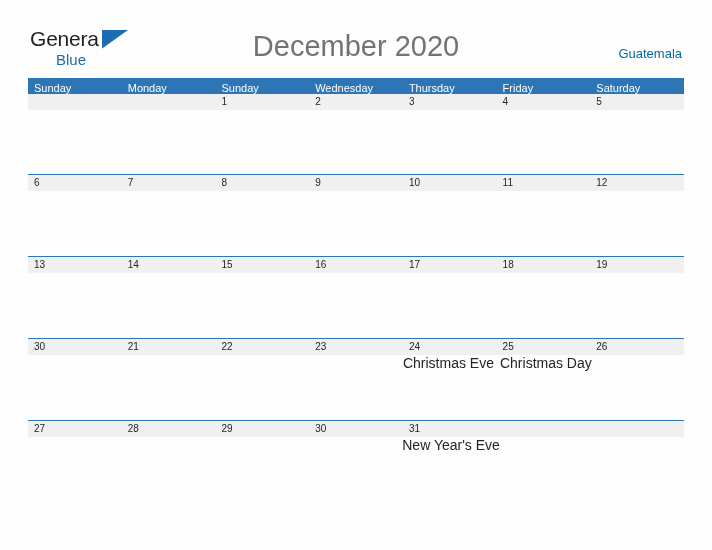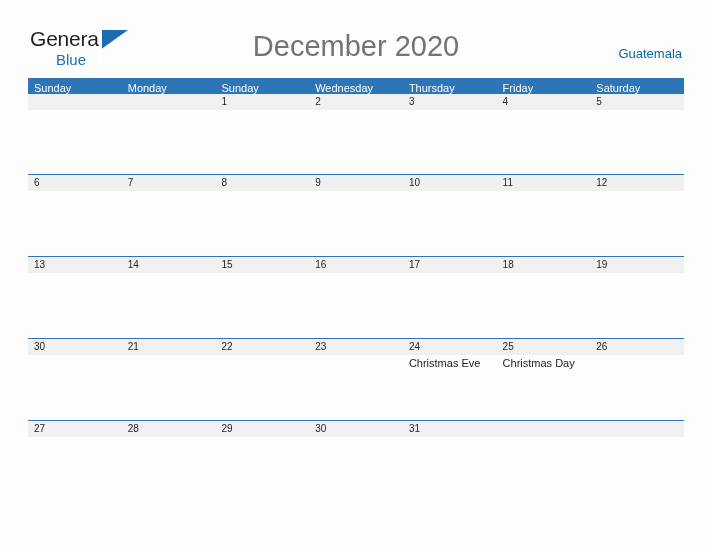--- a/index.html
+++ b/index.html
@@ -126,21 +126,21 @@
     padding-left: 6px;
     font-family: "Liberation Sans", sans-serif;
   }
   .event-band {
     display: flex;
     background: #fdfdfd;
     height: 65px;
   }
   .event-cell {
     flex: 1 1 0;
-    font-size: 11px;
+    font-size: 14px;
     color: #242424;
     padding-left: 6px;
     padding-top: 3px;
     line-height: 11px;
     font-family: "Liberation Sans", sans-serif;
     white-space: nowrap;
   }
   .week-row.first .event-band { height: 64px; }
 </style>
 </head>
@@ -260,18 +260,19 @@
           <div class="date-cell">30</div>
           <div class="date-cell">31</div>
           <div class="date-cell"></div>
           <div class="date-cell"></div>
         </div>
         <div class="event-band">
           <div class="event-cell"></div>
           <div class="event-cell"></div>
           <div class="event-cell"></div>
           <div class="event-cell"></div>
+          <div class="event-cell">New Year's Eve</div>
           <div class="event-cell"></div>
           <div class="event-cell"></div>
         </div>
       </div>
     </div>
 </div>
 
 </body></html>

